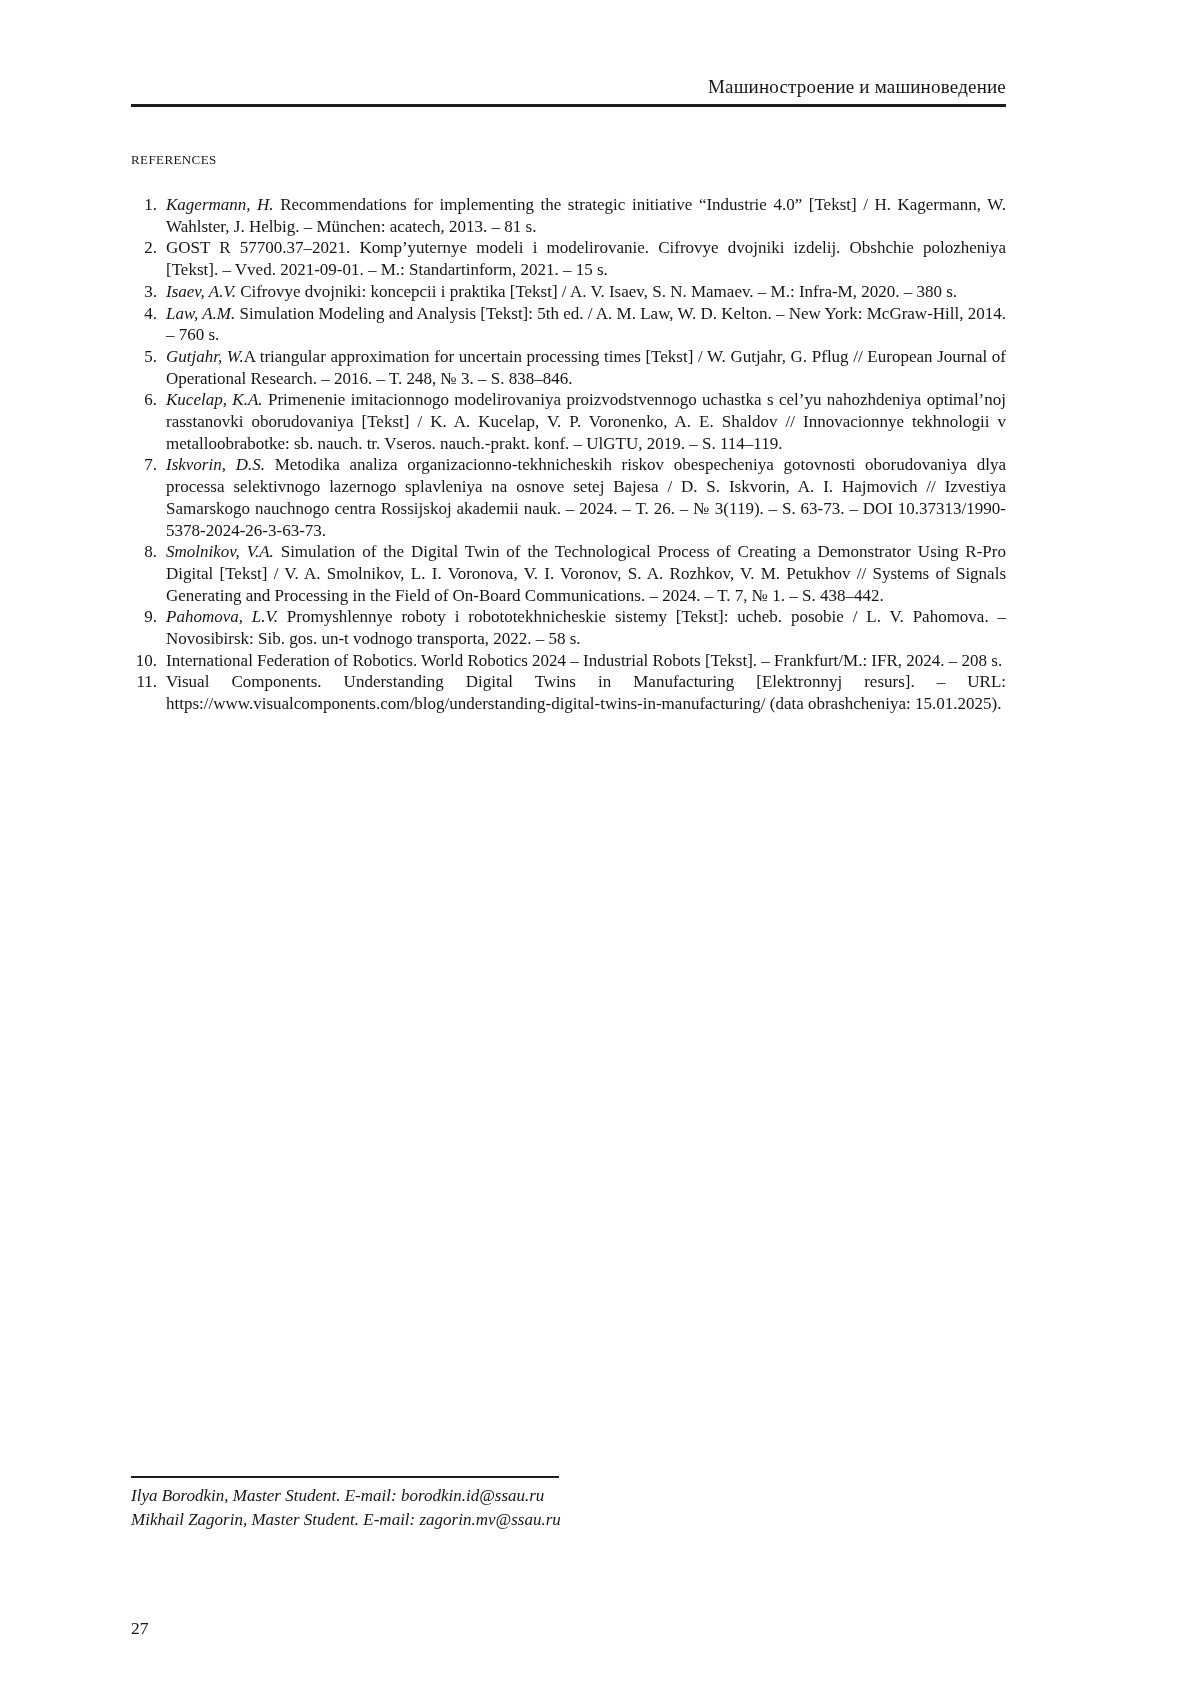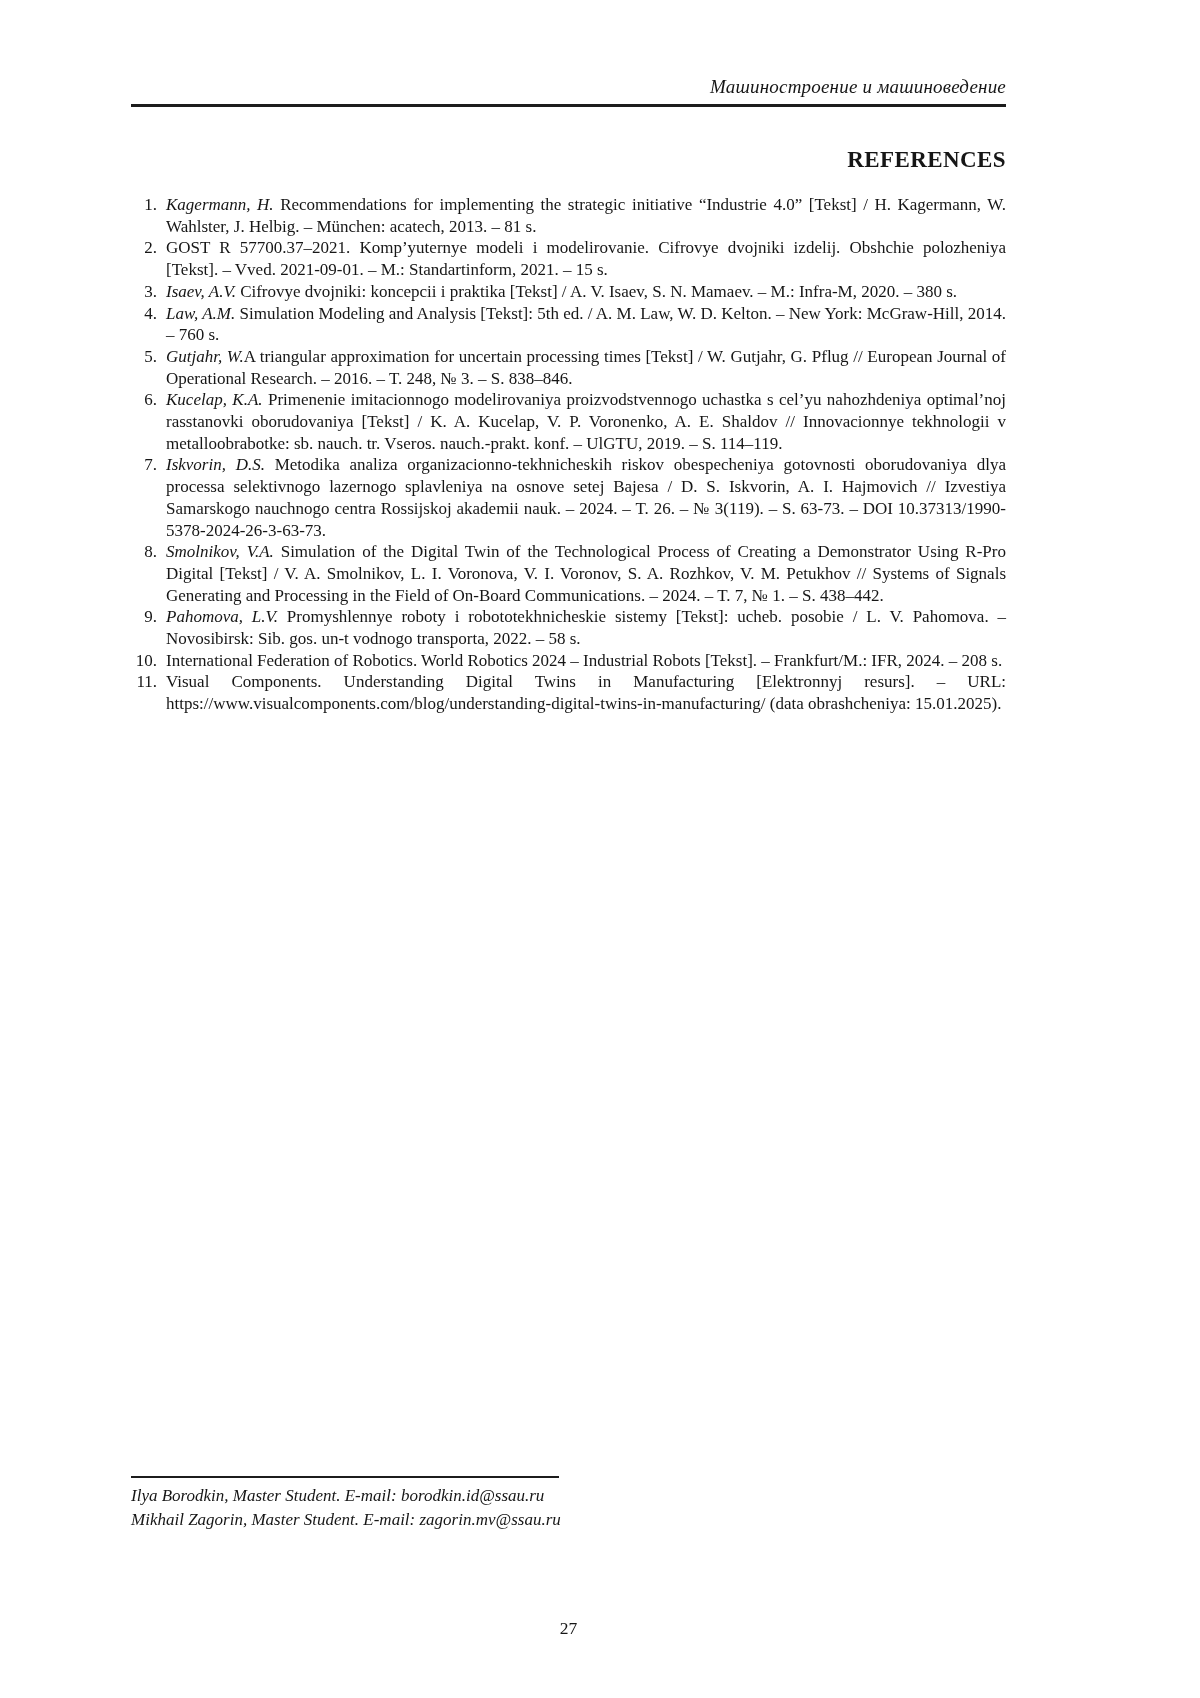--- a/index.html
+++ b/index.html
@@ -18,35 +18,34 @@
   .textblock {
     position: absolute;
     left: 131px;
     top: 0;
     width: 875px;
     height: 1698px;
   }
   .journal-title {
     margin-top: 76px;
     text-align: right;
-    font-style: italic;
     font-size: 19px;
     line-height: 22px;
     letter-spacing: 0.2px;
   }
   .header-rule {
     margin-top: 6px;
     border-top: 3px solid #1c1c1c;
     height: 0;
   }
   h1.refs-title {
     margin: 42px 0 0 0;
-    text-align: right;
-    font-size: 23px;
-    font-weight: bold;
+    text-align: left;
+    font-size: 13px;
+    font-weight: normal;
     letter-spacing: 0.4px;
     line-height: 22px;
   }
   ol.refs {
     margin: 23px 0 0 0;
     padding: 0;
     list-style: none;
   }
   li.ref {
     display: flex;
@@ -85,21 +84,21 @@
     line-height: 24px;
   }
   .author-line:first-of-type {
     margin-top: 6px;
   }
   .page-number {
     position: absolute;
     left: 0;
     top: 1618px;
     width: 100%;
-    text-align: center;
+    text-align: left;
     font-size: 17.5px;
   }
 </style>
 </head>
 <body>
 
 <div class="textblock">
 
   <div class="journal-title">Машиностроение и машиноведение</div>
   <div class="header-rule"></div>

